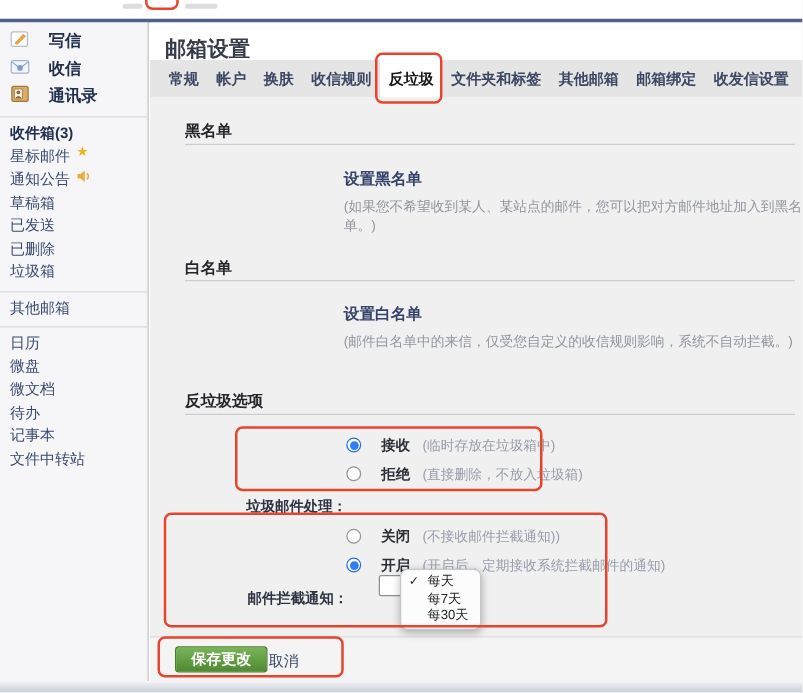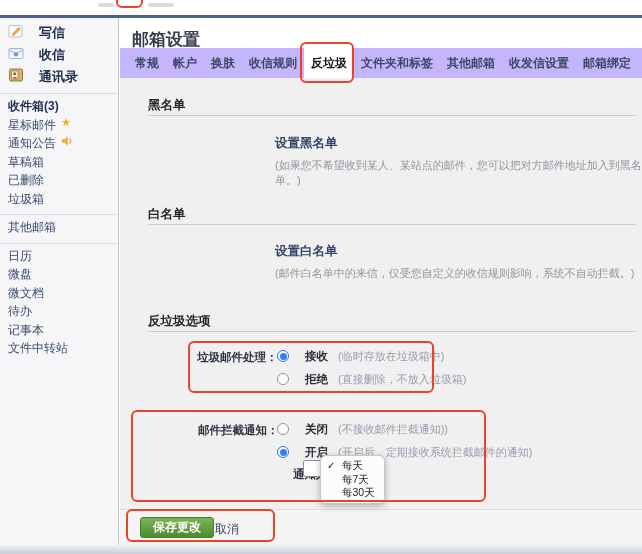--- a/index.html
+++ b/index.html
@@ -22,33 +22,33 @@
   .side-action .lbl{ font-size:13px; font-weight:bold; color:#22304f; }
   .side-sep{ border-top:1px solid #d9d9de; margin:5px 0 4px 0; }
   .side-item{ display:flex; align-items:flex-start; gap:5px; height:18.5px; padding-left:8px; font-size:12px; color:#3a4a6e; cursor:pointer; }
   .side-item.bold{ font-weight:bold; color:#22304f; }
   .star-ic{ color:#f2b318; font-size:11px; line-height:1; }
 
   
   .main{ position:absolute; left:120px; top:18px; right:0; bottom:9px; background:#fff; }
   .page-title{ position:absolute; left:12px; top:10px; font-size:17px; font-weight:bold; color:#363c49; }
   .tabbar{
-    position:absolute; left:0; right:0; top:30px; height:30px; background:#c4b5fd;
+    position:absolute; left:0; right:0; top:30px; height:30px; background:#e5e5e5;
     display:flex; align-items:stretch; padding-left:8px; white-space:nowrap;
   }
   .tab{ font-size:12px; font-weight:bold; color:#3c4864; padding:0 7px; line-height:30px; cursor:pointer; }
   .tab.active{ background:#fff; color:#17171a; }
 
   .content{ position:absolute; left:0; right:0; top:60px; height:431px; background:#f0f0f0; }
   .sec-h{ position:absolute; left:28px; font-size:12.5px; font-weight:bold; color:#24262c; }
   .sec-hr{ position:absolute; left:28px; right:6px; border-top:1px solid #cdcdd1; }
   .sec-link{ position:absolute; left:155px; font-size:12.5px; font-weight:bold; color:#36436a; cursor:pointer; }
   .sec-desc{ position:absolute; left:155px; font-size:11px; color:#9195a0; }
 
-  .opt-label{ position:absolute; font-size:11.5px; font-weight:bold; color:#2d3340; }
+  .opt-label{ position:absolute; font-size:11.5px; font-weight:bold; color:#2d3340;margin-top:48px; }
   .opt-row{ position:absolute; display:flex; align-items:center; gap:16px; height:16px; }
   .radio{ width:12px; height:12px; border-radius:50%; background:#fdfdfd; border:1px solid #94949c; flex:0 0 auto; cursor:pointer; position:relative; }
   .radio.sel{ border:1.5px solid #2a6fde; background:#fff; }
   .radio.sel::after{ content:""; position:absolute; inset:1.5px; border-radius:50%; background:#2f7df6; }
   .opt-name{ font-size:11.5px; font-weight:bold; color:#2b2f38; }
   .opt-desc{ font-size:11px; color:#989cab; }
 
   .freq-select{
     position:absolute; left:183px; top:382px; width:76px; height:17px;
     background:#fff; border:1px solid #8f8f96; border-radius:2px; cursor:pointer;
@@ -139,20 +139,23 @@
       <span>通知公告</span>
       <span>
         <svg width="13" height="12">
             <path d="M1 4.2 h2.4 L6.8 1.4 v9.2 L3.4 7.8 H1 Z" fill="#efa93c"></path>
             <path d="M8.6 3.4 q2.2 2.6 0 5.2" stroke="#efa93c" fill="none" stroke-width="1.3"></path>
           </svg>
       </span>
     </div>
     <div class="side-item">
       <span>草稿箱</span>
+    </div>
+    <div class="side-item">
+      <span>已发送</span>
     </div>
     <div class="side-item">
       <span>已删除</span>
     </div>
     <div class="side-item">
       <span>垃圾箱</span>
     </div>
 
     <div class="side-sep"></div>
 
@@ -187,22 +190,22 @@
     <div class="page-title">邮箱设置</div>
 
     <div class="tabbar">
       <span class="tab">常规</span>
       <span class="tab">帐户</span>
       <span class="tab">换肤</span>
       <span class="tab">收信规则</span>
       <span class="tab active">反垃圾</span>
       <span class="tab">文件夹和标签</span>
       <span class="tab">其他邮箱</span>
+      <span class="tab">邮箱绑定</span>
       <span class="tab">收发信设置</span>
-      <span class="tab">邮箱绑定</span>
       <span class="tab">信纸</span>
     </div>
 
     <div class="content">
 
       <div class="sec-h" style="top:19px;">黑名单</div>
       <div class="sec-hr" style="top:37px;"></div>
       <div class="sec-link" style="top:57px;">设置黑名单</div>
       <div class="sec-desc" style="top:80px;">(如果您不希望收到某人、某站点的邮件，您可以把对方邮件地址加入到黑名单。)</div>
 

